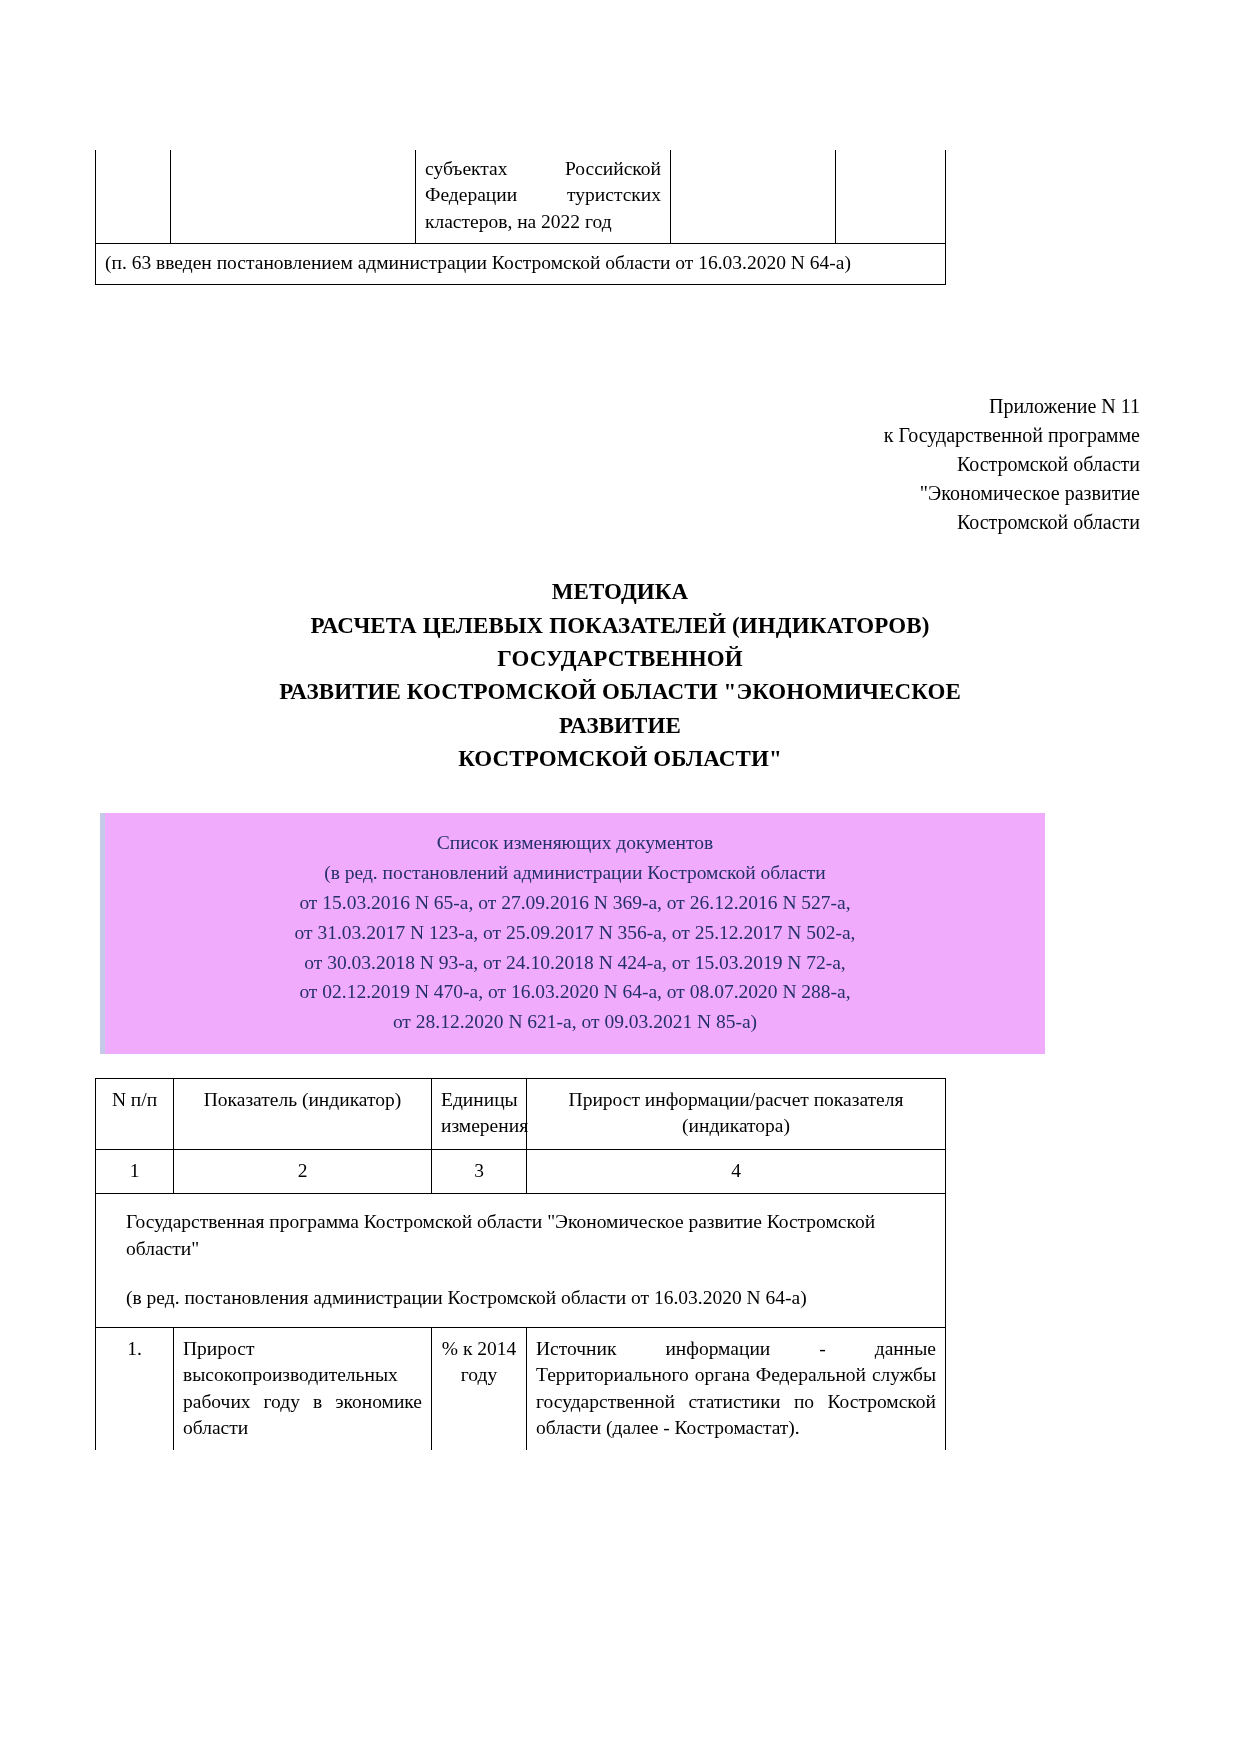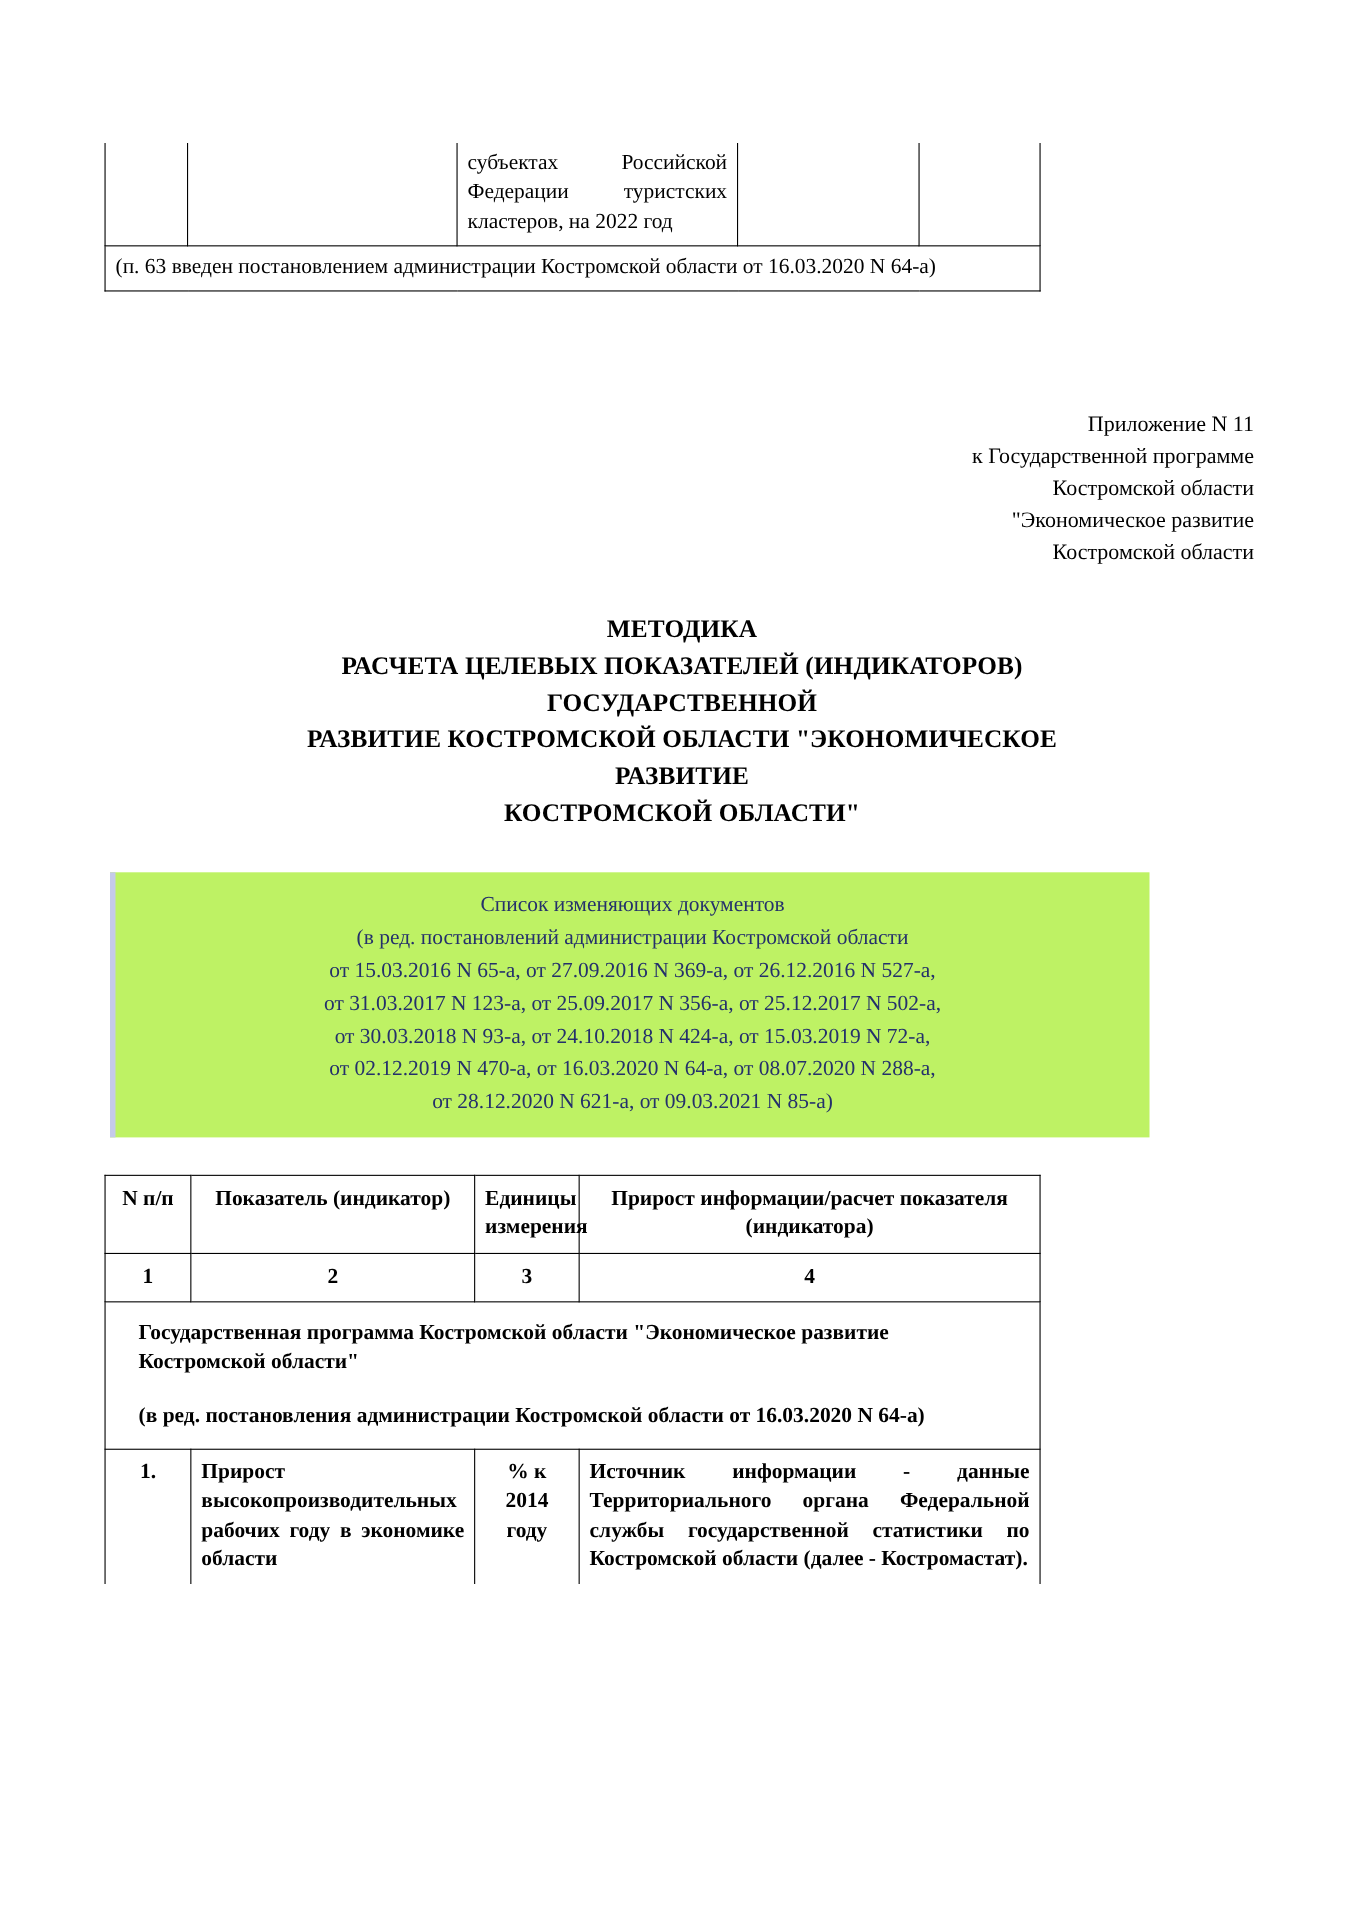--- a/index.html
+++ b/index.html
@@ -19,21 +19,21 @@
     width: 1240px;
     height: 1754px;
     position: relative;
     box-sizing: border-box;
     padding: 0 95px;
   }
   .no-top { border-top: none !important; }
   .no-bottom { border-bottom: none !important; }
 
   
-  .top-table-wrap { padding-top: 130px; }
+  .top-table-wrap { padding-top: 130px; margin-top: 20px; }
   table.top-table {
     border-collapse: collapse;
     width: 850px;
     table-layout: fixed;
     font-size: 19.5px;
     line-height: 1.35;
   }
   table.top-table td {
     border: 1px solid #000;
     vertical-align: top;
@@ -67,34 +67,34 @@
     font-size: 23px;
     line-height: 1.45;
     letter-spacing: 0.1px;
   }
 
   
   .changes-box {
     margin-top: 38px;
     margin-left: 5px;
     width: 945px;
-    background: #bef264;
+    background: #f0abfc;
     border-left: 5px solid #c5cae9;
     color: #24306b;
     text-align: center;
     font-size: 19.5px;
     line-height: 1.53;
     padding: 15px 0 17px 0;
     box-sizing: border-box;
   }
   .changes-box .hdr { }
   .changes-box div { white-space: nowrap; }
 
   
-  .ind-table-wrap { margin-top: 34px; font-weight: bold; }
+  .ind-table-wrap { margin-top: 24px; }
   table.ind-table {
     border-collapse: collapse;
     width: 850px;
     table-layout: fixed;
     font-size: 19.5px;
     line-height: 1.35;
   }
   table.ind-table td {
     border: 1px solid #000;
     vertical-align: top;

